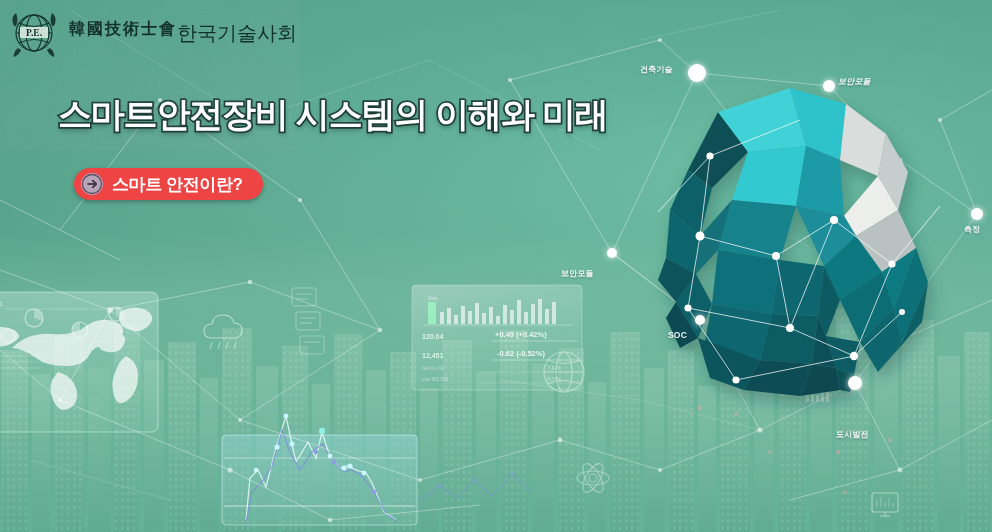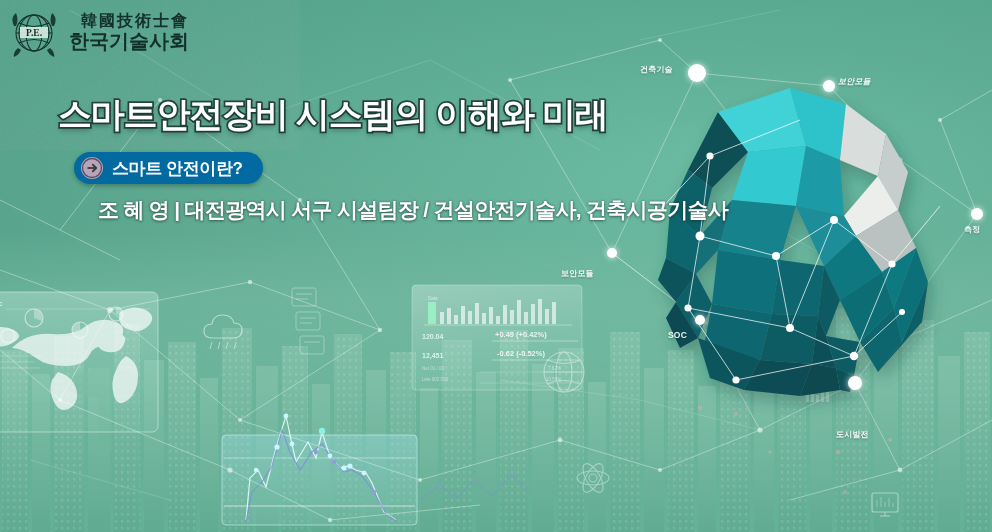--- a/index.html
+++ b/index.html
@@ -27,44 +27,44 @@
   .net-layer { position:absolute; inset:0; }
   .hud-layer { position:absolute; inset:0; }
   .sphere-layer { position:absolute; left:640px; top:60px; width:320px; height:360px; }
 
   
   .logo-block {
     position:absolute; left:8px; top:6px;
     display:flex; align-items:center; gap:9px;
   }
   .logo-mark { width:52px; height:52px; flex:0 0 52px; }
-  .logo-text { display:flex; flex-direction:column; line-height:1.02;align-items:flex-end; }
+  .logo-text { display:flex; line-height:1.02; }
   .logo-han {
     font-size:16px; font-weight:700; color:#14322c;
     letter-spacing:2px; font-family:"DejaVu Serif","Liberation Serif",serif;
   }
   .logo-kor {
-    font-size:20px; font-weight:700; color:#12302a; letter-spacing:0px;
+    font-size:20px; font-weight:400; color:#12302a; letter-spacing:0px;
     font-family:"DejaVu Sans","Liberation Sans",sans-serif; margin-top:2px;
   }
 
   
   .title-main {
     position:absolute; left:58px; top:92px;
     font-size:34px; font-weight:900; color:#ffffff;
     letter-spacing:-1.2px; white-space:nowrap;
     -webkit-text-stroke:3.5px #24463f;
     paint-order:stroke fill;
     text-shadow:0 3px 5px rgba(12,40,34,.45);
   }
   .badge {
-    position:absolute; left:74px; top:152px;
+    position:absolute; left:74px; top:168px;
     height:32px; display:inline-flex; align-items:center; gap:9px;
     padding:0 20px 0 7px;
-    background:#0369a1; border-radius:17px;
+    background:#ef4444; border-radius:17px;
     box-shadow:0 2px 4px rgba(14,44,36,.35);
   }
   .badge-icon {
     width:22px; height:22px; flex:0 0 22px; border-radius:50%;
     background:#b6a4b8; display:flex; align-items:center; justify-content:center;
   }
   .badge-label {
     font-size:17px; font-weight:700; color:#ffffff; letter-spacing:-.4px;
     white-space:nowrap;
   }
@@ -548,15 +548,14 @@
     <span class="badge-icon">
       <svg viewBox="0 0 22 22" width="22" height="22">
         <circle cx="11" cy="11" r="9.5" fill="none" stroke="#5e4b60" stroke-width="1.3"></circle>
         <line x1="6.5" y1="11" x2="14.5" y2="11" stroke="#3f3342" stroke-width="1.8"></line>
         <polyline points="11.8,7.6 15.2,11 11.8,14.4" fill="none" stroke="#3f3342" stroke-width="1.8" stroke-linejoin="round" stroke-linecap="round"></polyline>
       </svg>
     </span>
     <span class="badge-label">스마트 안전이란?</span>
   </div>
 
-  <div class="presenter">조 혜 영 | 대전광역시 서구 시설팀장 / 건설안전기술사, 건축시공기술사</div>
 
 </div>
 
 </body></html>

